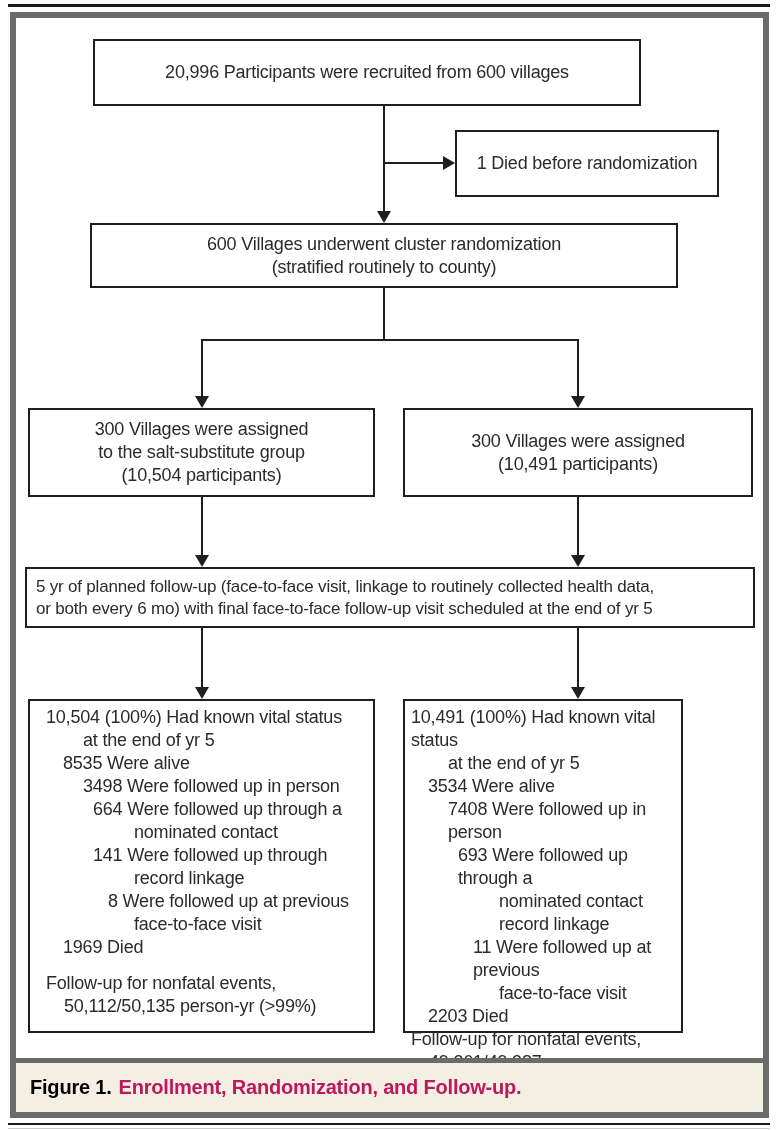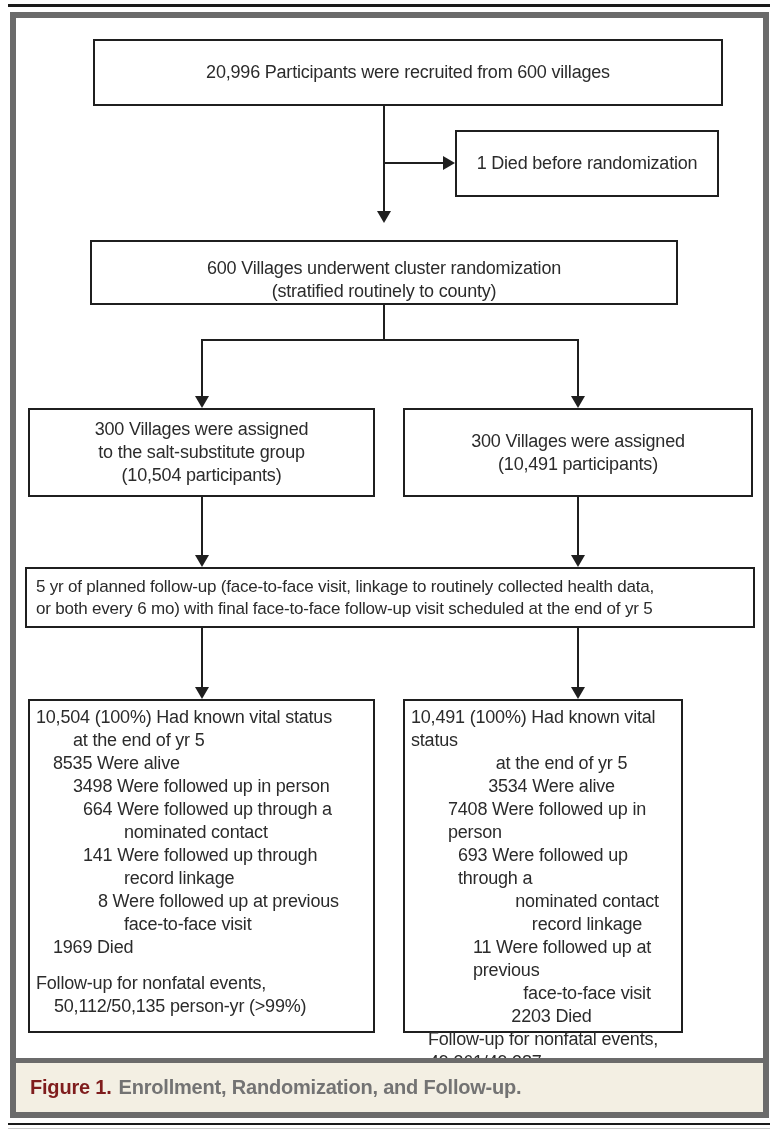--- a/index.html
+++ b/index.html
@@ -5,38 +5,38 @@
   html,body{margin:0;padding:0;background:#ffffff;}
   .page{position:relative;width:778px;height:1130px;background:#ffffff;overflow:hidden;
         font-family:"Liberation Sans","DejaVu Sans",sans-serif;color:#2b2b2b;}
   .rule-top{position:absolute;left:8px;top:4px;width:762px;height:3px;background:#1a1a1a;}
   .rule-bottom{position:absolute;left:8px;top:1123px;width:762px;height:2px;background:#1a1a1a;}
   .rule-bottom2{position:absolute;left:8px;top:1128px;width:762px;height:1px;background:#c9c9c9;}
   .frame{position:absolute;left:10px;top:12px;width:747px;height:1094px;border:6px solid #6b6b6b;background:#ffffff;}
   .caption-band{position:absolute;left:16px;top:1058px;width:747px;height:54px;box-sizing:border-box;
         border-top:5px solid #6b6b6b;background:#f3efe3;display:flex;align-items:center;padding-left:14px;}
   .caption-band .cap{font-size:20px;font-weight:bold;letter-spacing:-0.2px;}
-  .cap-label{color:#7f1d1d;margin-right:7px;}
-  .cap-title{color:#737373;}
+  .cap-label{color:#000000;margin-right:7px;}
+  .cap-title{color:#be185d;}
 
   .fbox{position:absolute;box-sizing:border-box;border:2px solid #1f1f1f;background:#fff;
         font-size:18px;line-height:23px;letter-spacing:-0.2px;
         display:flex;flex-direction:column;justify-content:center;text-align:center;}
   .fbox.lefty{text-align:left;justify-content:flex-start;}
 
-  .box-recruited{left:93px;top:39px;width:630px;height:67px;}
+  .box-recruited{left:93px;top:39px;width:548px;height:67px;}
   .box-died{left:455px;top:130px;width:264px;height:67px;}
-  .box-randomized{left:90px;top:240px;width:588px;height:65px;justify-content:flex-end;}
+  .box-randomized{left:90px;top:223px;width:588px;height:65px;}
   .box-assign-left{left:28px;top:408px;width:347px;height:89px;}
   .box-assign-right{left:403px;top:408px;width:350px;height:89px;}
   .box-followup{left:25px;top:567px;width:730px;height:61px;font-size:17px;line-height:21.5px;
         padding:0 9px;text-align:left;justify-content:center;}
   .box-followup div{white-space:nowrap;}
-  .box-detail-left{left:28px;top:699px;width:347px;height:334px;padding:5px 6px;}
-  .box-detail-right{left:403px;top:699px;width:280px;height:334px;padding:5px 6px;align-items:center;}
+  .box-detail-left{left:28px;top:699px;width:347px;height:334px;padding:5px 16px;}
+  .box-detail-right{left:403px;top:699px;width:280px;height:334px;padding:5px 6px;}
 
   
   .dl-n0{padding-left:0;}
   .dl-c0{padding-left:37px;}
   .dl-n1{padding-left:17px;}
   .dl-n2{padding-left:37px;}
   .dl-n3{padding-left:47px;}
   .dl-n4{padding-left:62px;}
   .dl-c2{padding-left:88px;}
   .dl-c1{padding-left:18px;}

